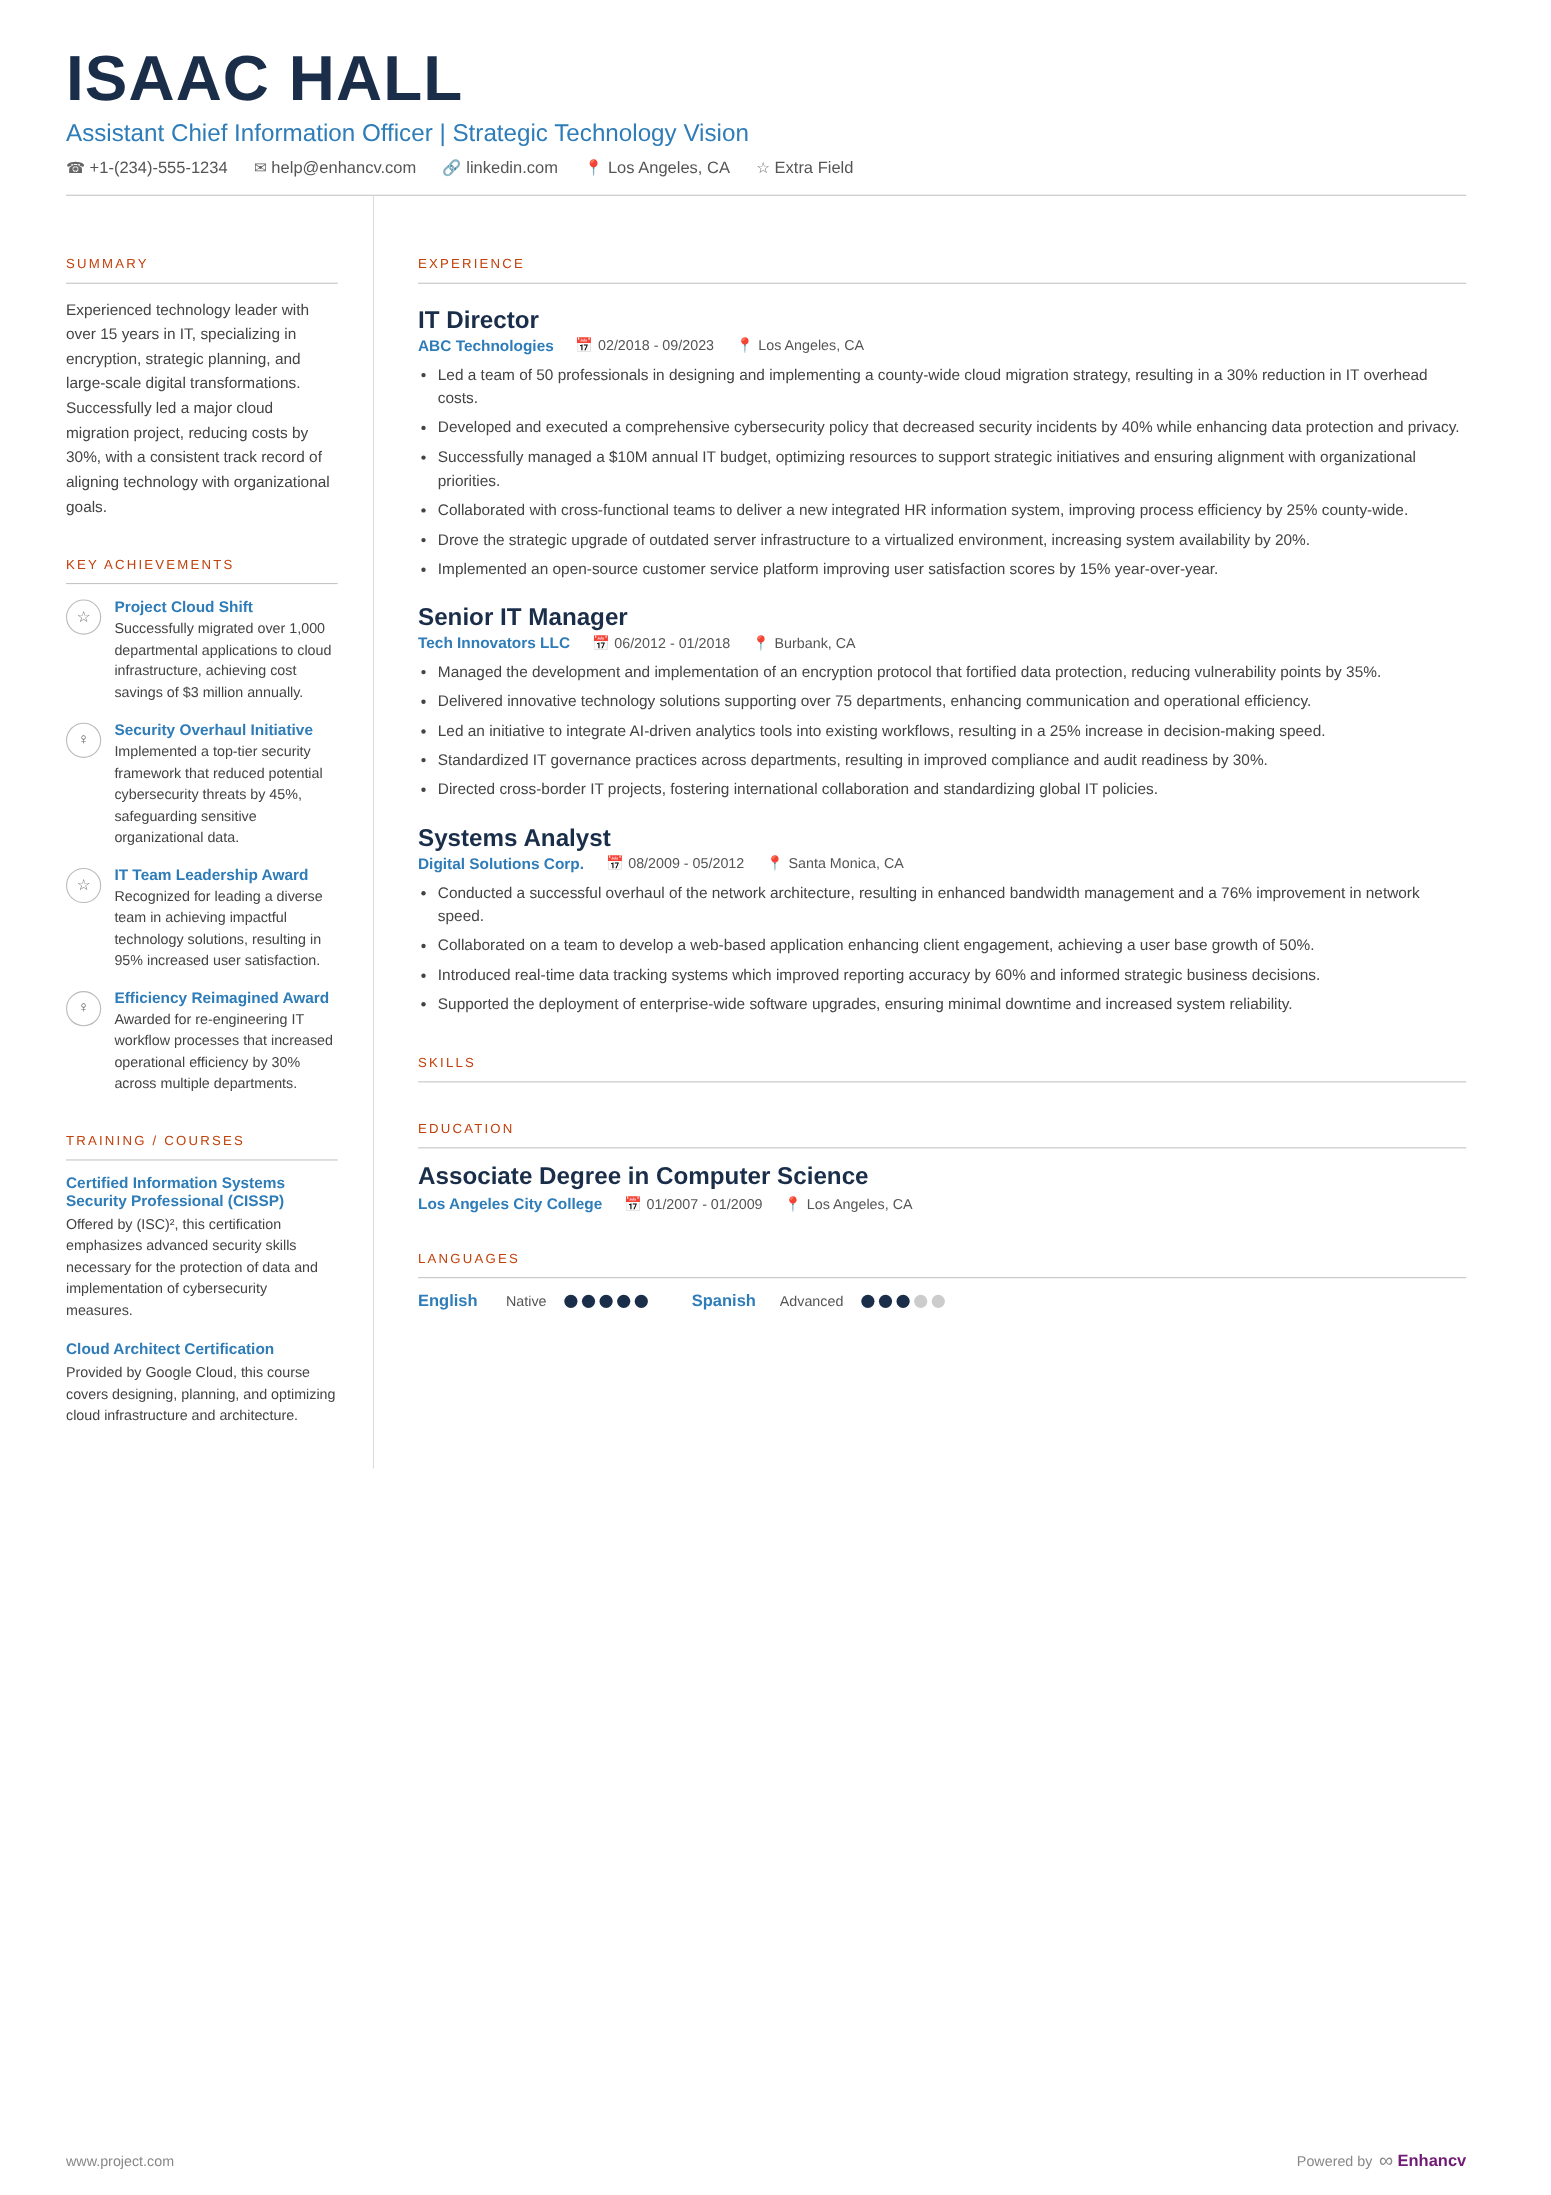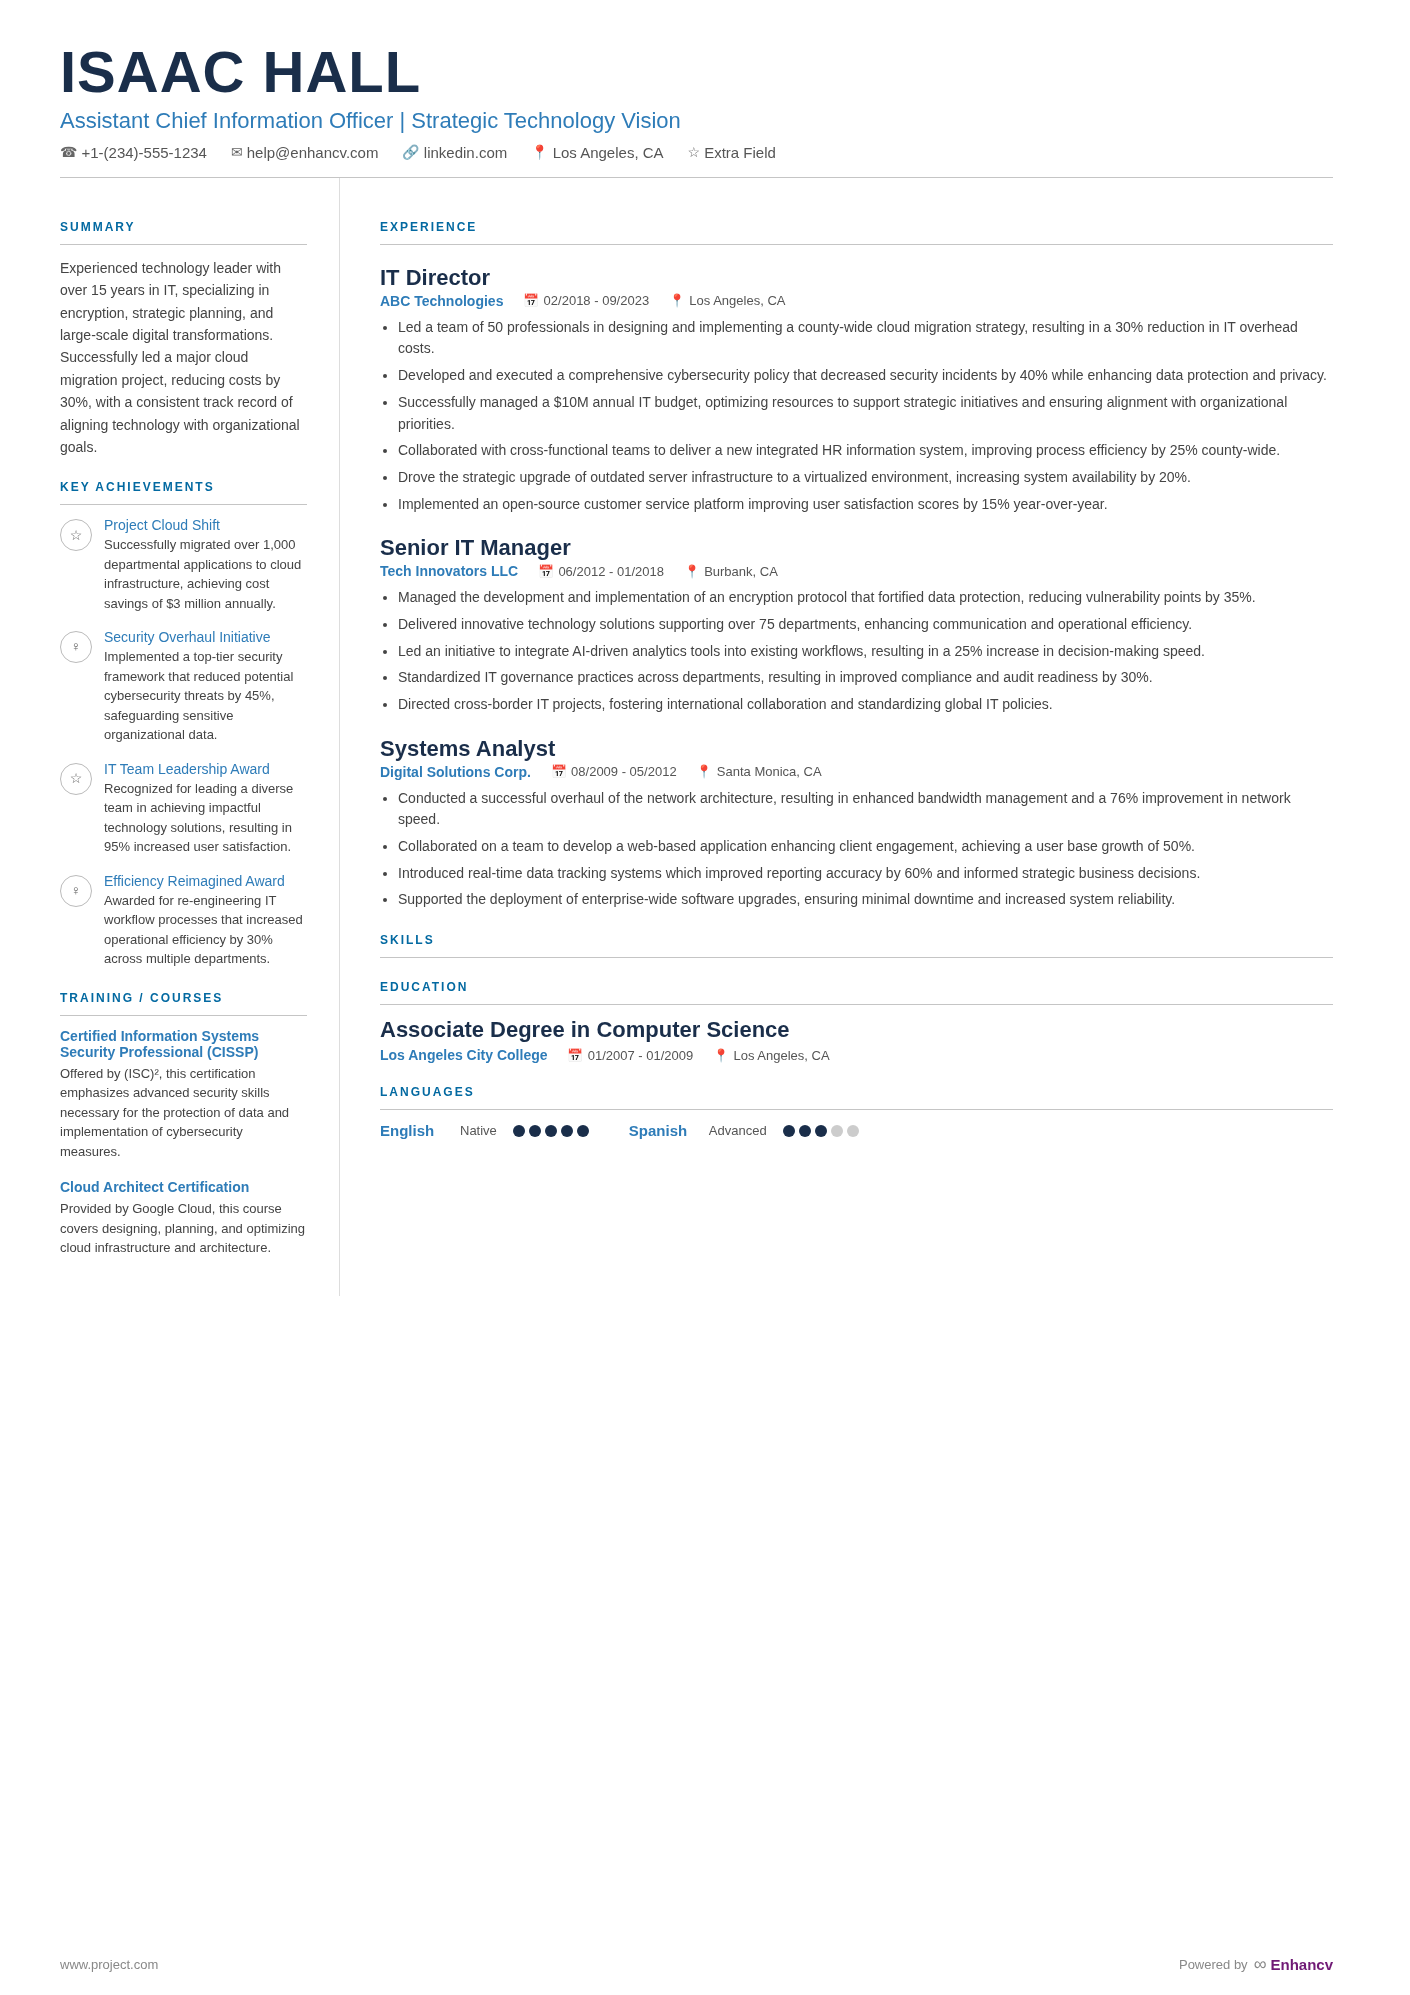--- a/index.html
+++ b/index.html
@@ -69,26 +69,26 @@
       min-width: 340px;
       padding: 20px 32px 20px 60px;
       border-right: 1px solid #ddd;
     }
     .right-col {
       flex: 1;
       padding: 20px 60px 20px 40px;
     }
     .section-label {
       font-size: 12px;
-      font-weight: 700;
+      font-weight: 400;
       letter-spacing: 2px;
-      color: #0369a1;
+      color: #c2410c;
       text-transform: uppercase;
       margin-bottom: 10px;
-      margin-top: 22px;
+      margin-top: 35px;
       font-family: Arial, sans-serif;
     }
     .section-divider {
       height: 1px;
       background: #c5c5c5;
       margin-bottom: 12px;
     }
     .summary-text {
       font-size: 14px;
       color: #444;
@@ -111,21 +111,21 @@
       align-items: center;
       justify-content: center;
       font-size: 14px;
       color: #666;
       flex-shrink: 0;
       margin-top: 2px;
     }
     .achievement-content {}
     .achievement-title {
       font-size: 14px;
-      font-weight: 400;
+      font-weight: 700;
       color: #2e7cb8;
       font-family: Arial, sans-serif;
     }
     .achievement-desc {
       font-size: 13px;
       color: #444;
       line-height: 1.5;
       font-family: Arial, sans-serif;
       margin-top: 2px;
     }

